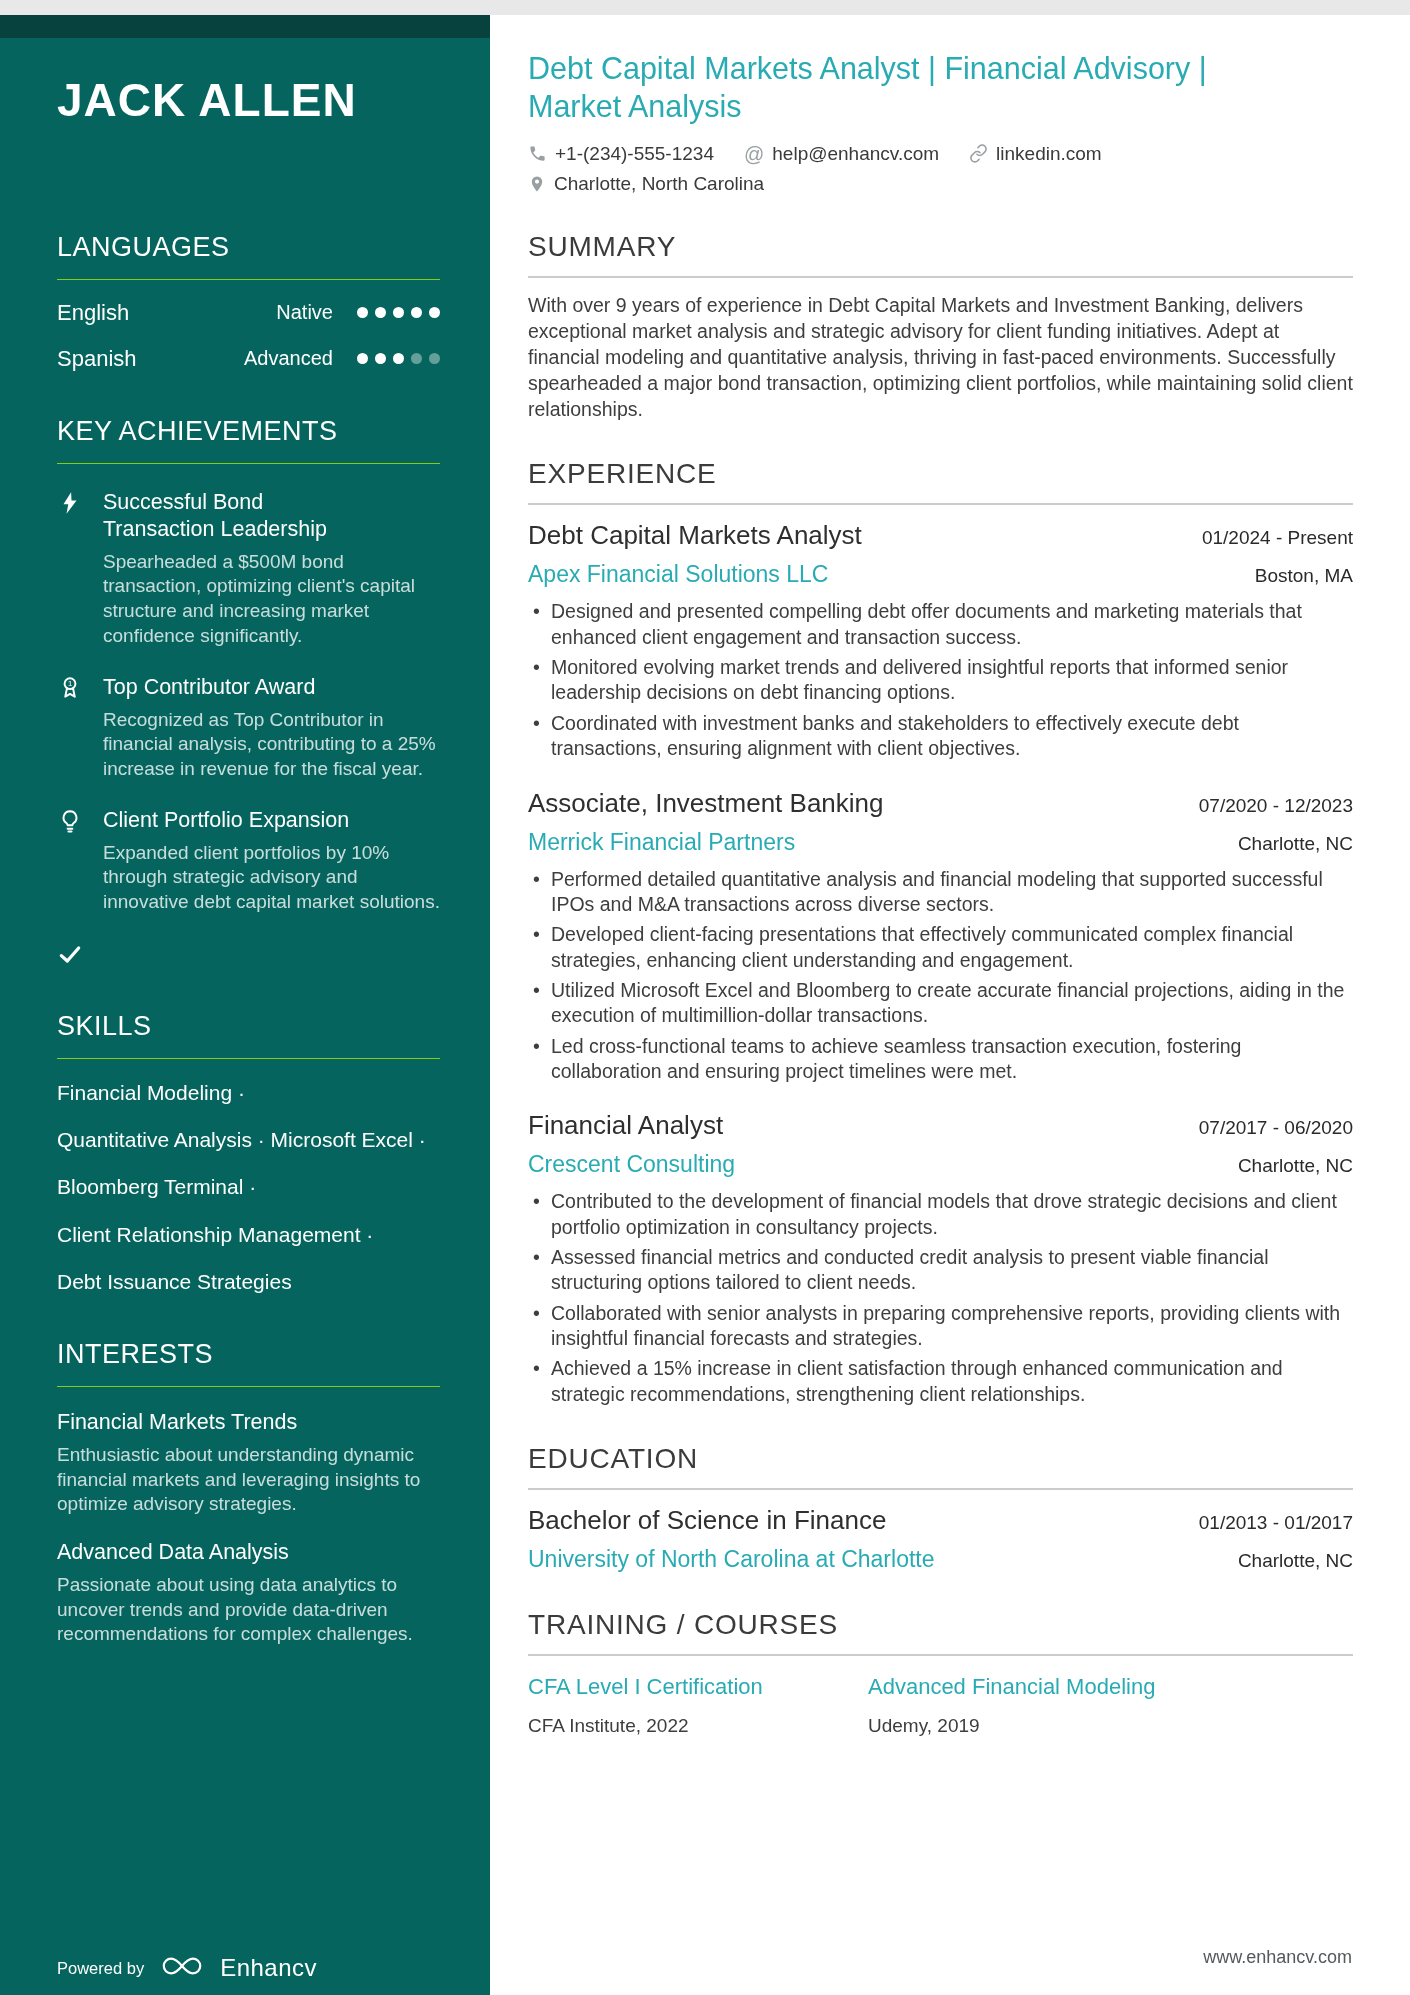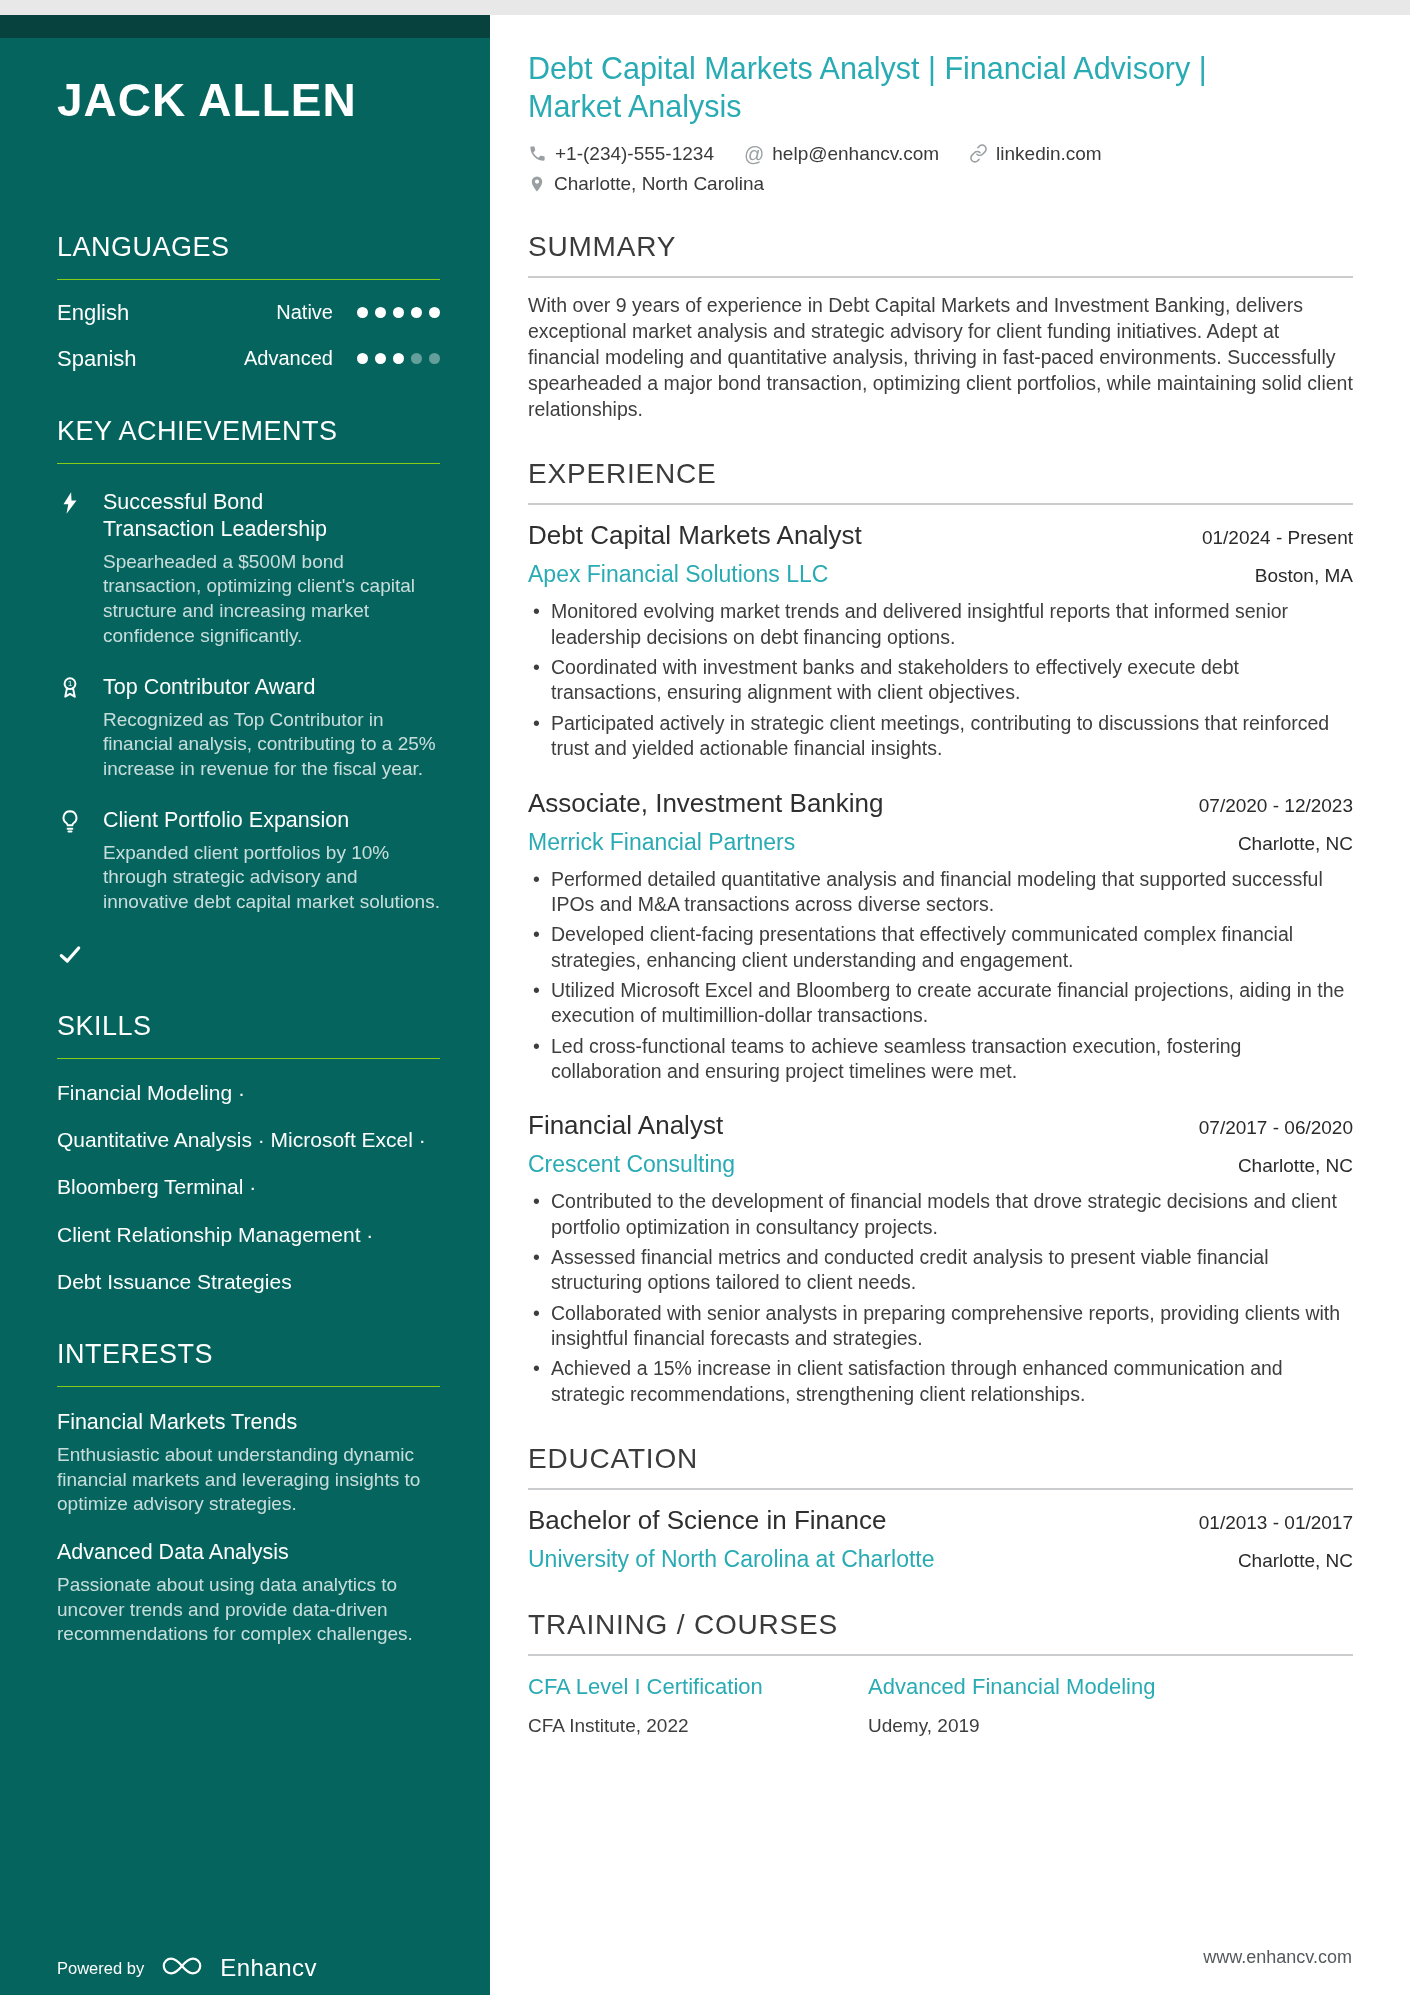--- a/index.html
+++ b/index.html
@@ -248,23 +248,23 @@
       <article class="entry">
         <div class="entry-head">
           <h3 class="entry-title">Debt Capital Markets Analyst</h3>
           <span class="entry-dates">01/2024 - Present</span>
         </div>
         <div class="entry-sub">
           <span class="company">Apex Financial Solutions LLC</span>
           <span class="entry-loc">Boston, MA</span>
         </div>
         <ul class="bullets">
+          <li>Designed and presented compelling debt offer documents and marketing materials that enhanced client engagement and transaction success.</li>
           <li>Monitored evolving market trends and delivered insightful reports that informed senior leadership decisions on debt financing options.</li>
           <li>Coordinated with investment banks and stakeholders to effectively execute debt transactions, ensuring alignment with client objectives.</li>
-          <li>Participated actively in strategic client meetings, contributing to discussions that reinforced trust and yielded actionable financial insights.</li>
         </ul>
       </article>
 
       <article class="entry">
         <div class="entry-head">
           <h3 class="entry-title">Associate, Investment Banking</h3>
           <span class="entry-dates">07/2020 - 12/2023</span>
         </div>
         <div class="entry-sub">
           <span class="company">Merrick Financial Partners</span>

